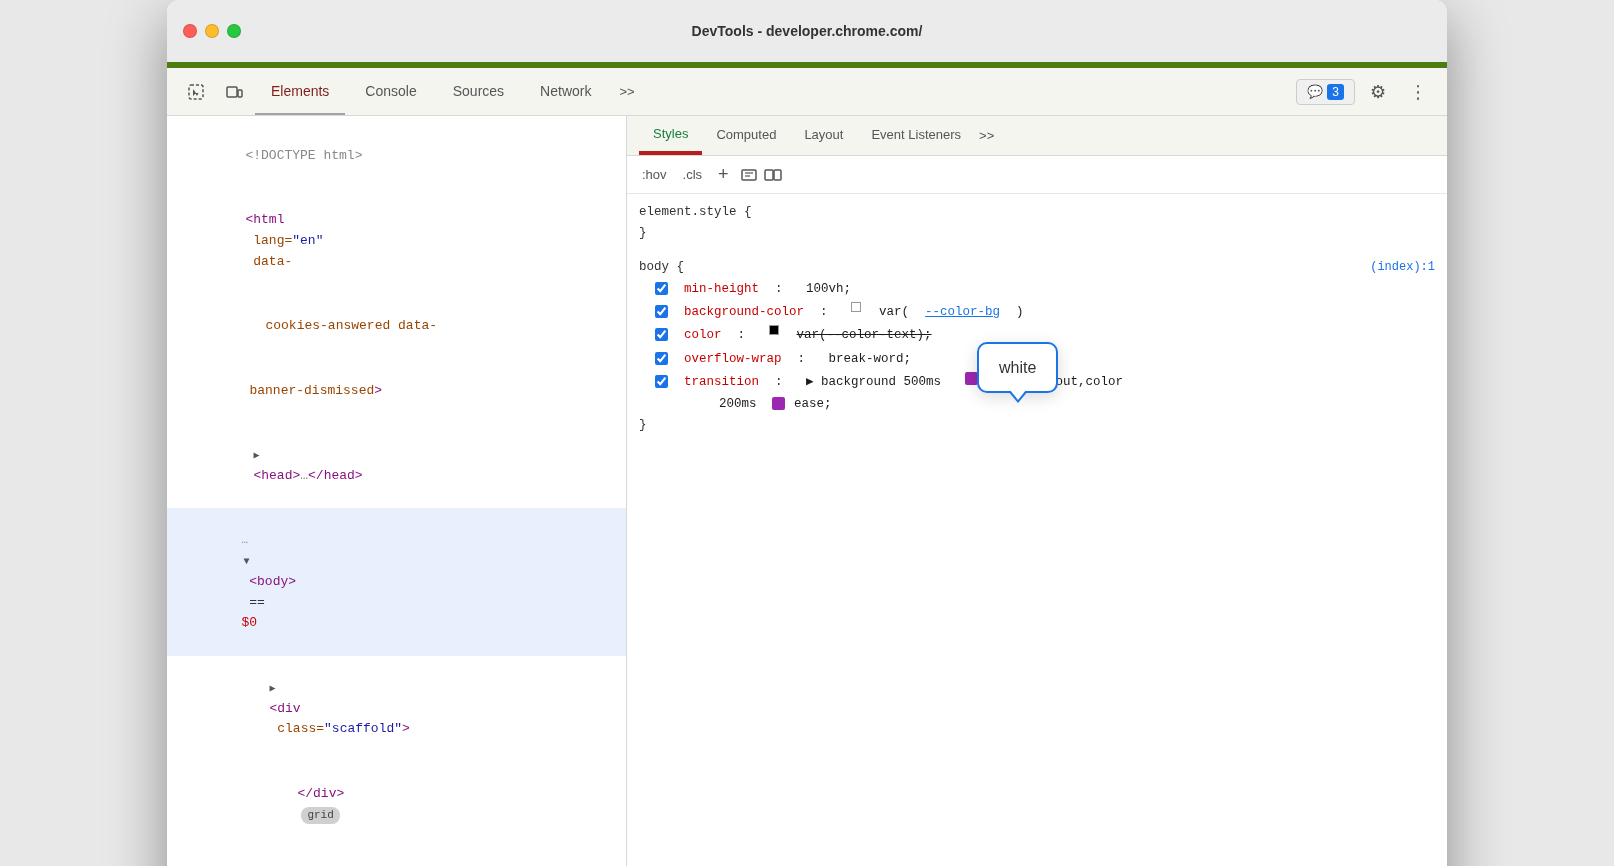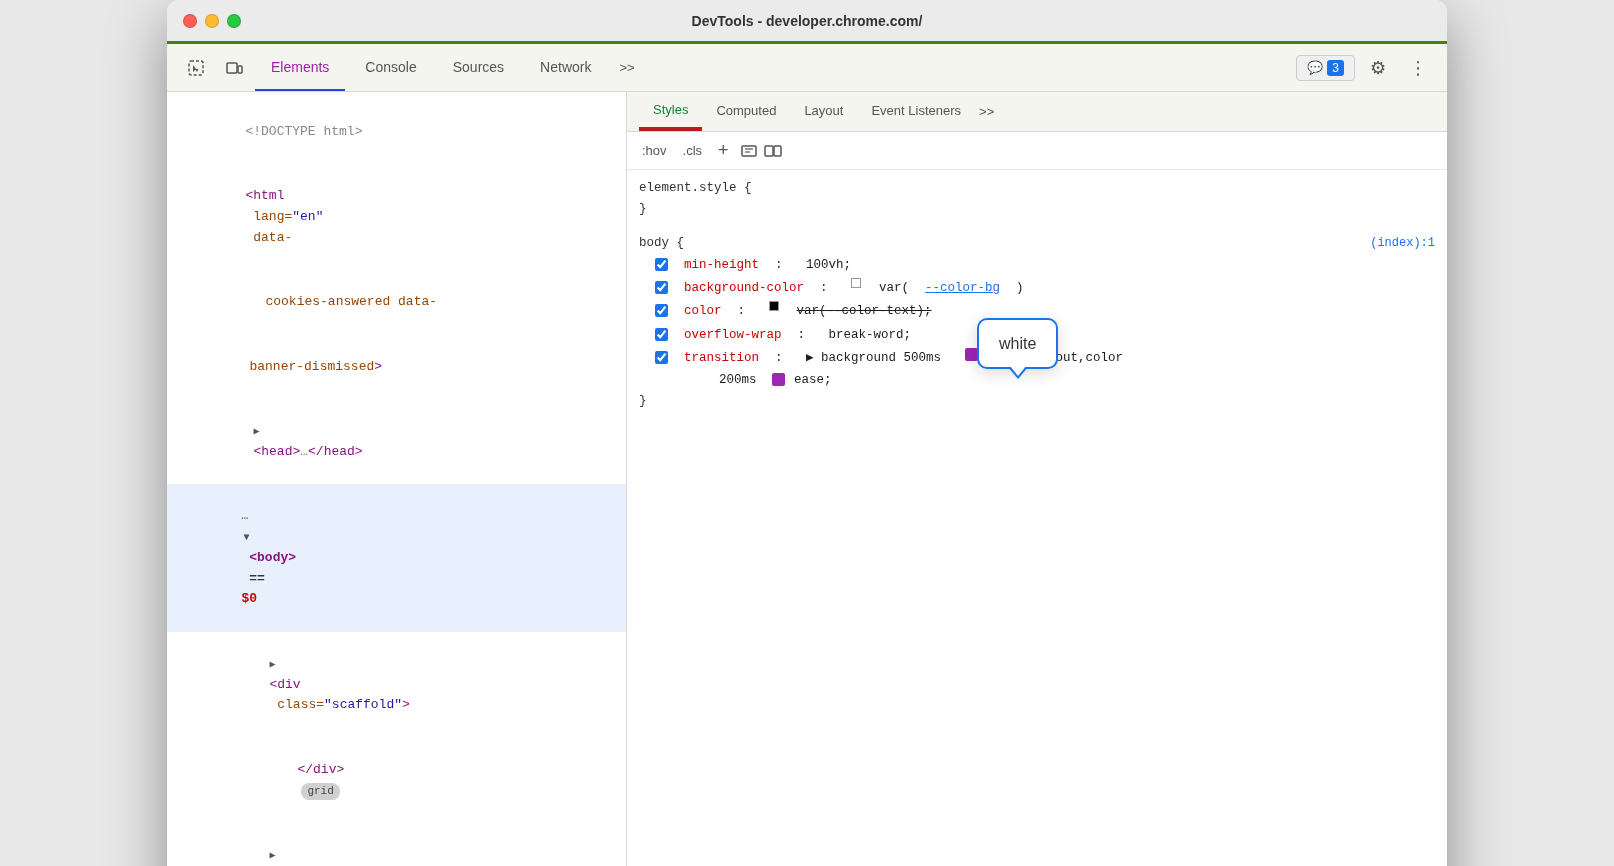--- a/index.html
+++ b/index.html
@@ -19,25 +19,25 @@
       border-radius: 12px;
       box-shadow: 0 20px 60px rgba(0,0,0,0.4);
       overflow: hidden;
       display: flex;
       flex-direction: column;
     }
 
     
     .titlebar {
       background: #ebebeb;
-      height: 44px;
+      height: 68px;
       display: flex;
       align-items: center;
       padding: 0 16px;
-      border-bottom: 3px solid #4d7c0f;
+      border-bottom: 6px solid #4d7c0f;
       position: relative;
     }
     .traffic-lights {
       display: flex;
       gap: 8px;
       align-items: center;
     }
     .traffic-light {
       width: 14px;
       height: 14px;
@@ -83,22 +83,22 @@
       padding: 6px 16px;
       font-size: 14px;
       cursor: pointer;
       color: #555;
       border-bottom: 2px solid transparent;
       height: 100%;
       display: flex;
       align-items: center;
     }
     .toolbar-tab.active {
-      color: #a21caf;
-      border-bottom: 2px solid #1d4ed8;
+      color: #7f1d1d;
+      border-bottom: 2px solid #a3a3a3;
       font-weight: 500;
     }
     .toolbar-more {
       font-size: 13px;
       color: #555;
       padding: 6px 8px;
       cursor: pointer;
     }
     .toolbar-right {
       margin-left: auto;
@@ -397,21 +397,21 @@
       </div>
       <div class="dom-line dom-indent-1" style="padding-left:20px;">
         <span style="color:#994500">banner-dismissed</span><span class="tag">&gt;</span>
       </div>
 
       <div class="dom-line dom-indent-1" style="padding-left:24px;">
         <span class="triangle closed"></span>
         <span class="tag">&lt;head&gt;</span><span class="dots">…</span><span class="tag">&lt;/head&gt;</span>
       </div>
 
-      <div class="dom-line selected" style="padding-left:12px;font-weight:bold;">
+      <div class="dom-line selected" style="padding-left:12px;">
         <span style="color:#888; font-size:11px;">…</span>
         <span class="triangle open" style="margin-left:2px;"></span>
         <span class="tag"> &lt;body&gt;</span>
         <span class="equal"> == </span>
         <span class="dollar">$0</span>
       </div>
 
       <div class="dom-line dom-indent-2" style="padding-left:40px;">
         <span class="triangle closed"></span>
         <span class="tag">&lt;div</span>

